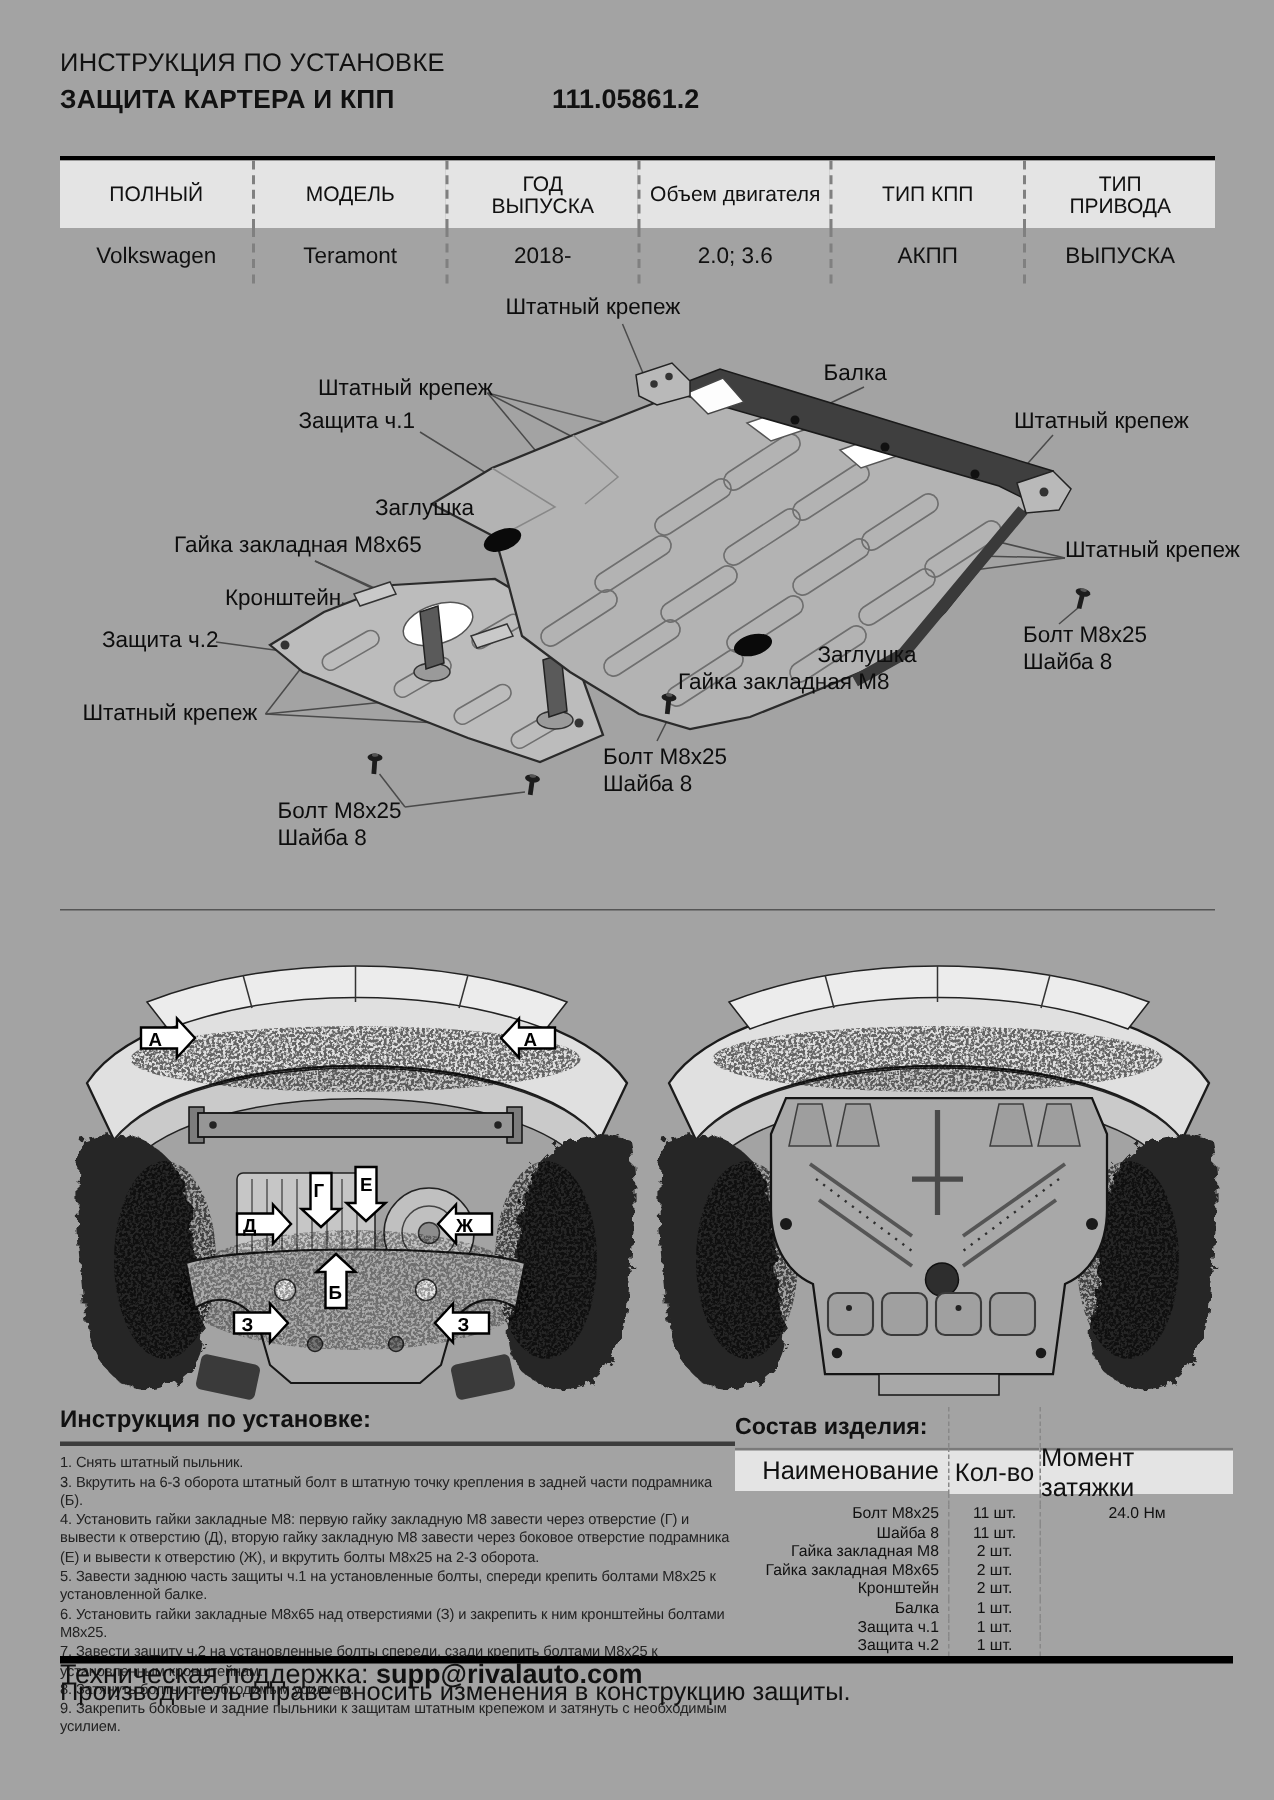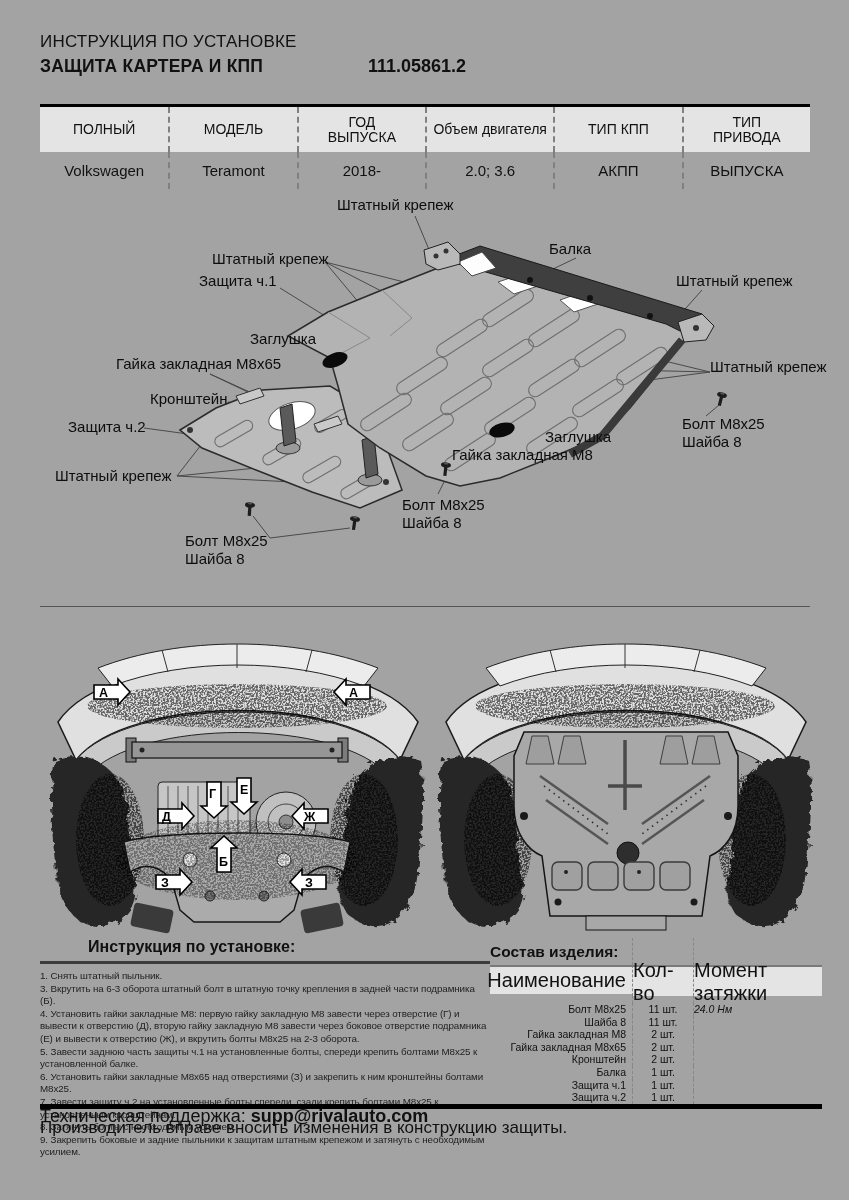--- a/index.html
+++ b/index.html
@@ -17,35 +17,35 @@
   .spec .hc{background:#e4e4e4;height:45px;display:flex;align-items:center;justify-content:center;
             text-align:center;font-size:14px;line-height:15px;}
   .spec .dc{height:37px;display:flex;align-items:center;justify-content:center;font-size:15px;}
   .spec .dash{border-left:2px dashed #808080;}
   
   .lbl{position:absolute;font-size:15px;line-height:18px;color:#0d0d0d;white-space:pre-line;}
   
   .divline{left:40px;top:606px;width:770px;height:1px;background:#555;}
   
   .ins{left:40px;top:938px;width:450px;}
-  .ins-title{font-size:16px;font-weight:bold;margin-left:48px;}
+  .ins-title{font-size:16px;font-weight:bold;}
   .ins-rule{height:3px;background:#3c3c3c;margin-top:5px;margin-bottom:6px;}
   .step{font-size:9.8px;line-height:12.6px;color:#222;letter-spacing:-0.1px;}
   .parts{left:490px;top:938px;width:332px;display:grid;grid-template-columns:142px 61px 129px;}
   .parts .c2,.parts .c3{border-left:1.5px dashed #888;}
   .pt-title{font-size:15.5px;font-weight:bold;height:27px;display:flex;align-items:center;}
   .pt-h{background:#e4e4e4;border-top:2.5px solid #7a7a7a;height:29px;display:flex;align-items:center;
-        font-size:20px;}
+        font-size:17px;}
   .pt-h.r{justify-content:flex-end;padding-right:6px;box-sizing:border-box;}
   .pt-h.c{justify-content:center;}
   .pt-gap{height:7px;}
   .pt-cell{font-size:10.5px;line-height:12.6px;height:12.6px;}
   .pt-name{text-align:right;padding-right:6px;box-sizing:border-box;}
   .pt-qty{text-align:center;}
-  .pt-tq{text-align:left;font-style:italic;}
+  .pt-tq{text-align:center;}
   .blackbar{left:40px;top:1104px;width:782px;height:5px;background:#000;}
   .foot1{left:40px;top:1118px;font-size:17px;}
   .foot2{left:40px;top:1106px;font-size:18px;text-align:right;}
   .foot2 b{font-weight:bold;}
   svg text.mk{font-family:"Liberation Sans","DejaVu Sans",sans-serif;font-weight:bold;
               font-size:12.5px;fill:#000;}
 </style>
 </head>
 <body>
 

